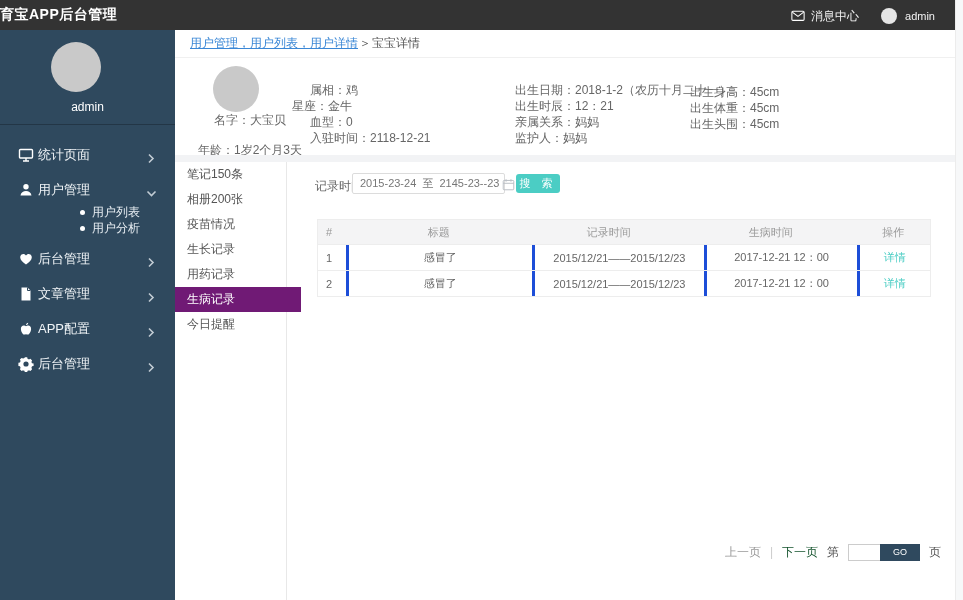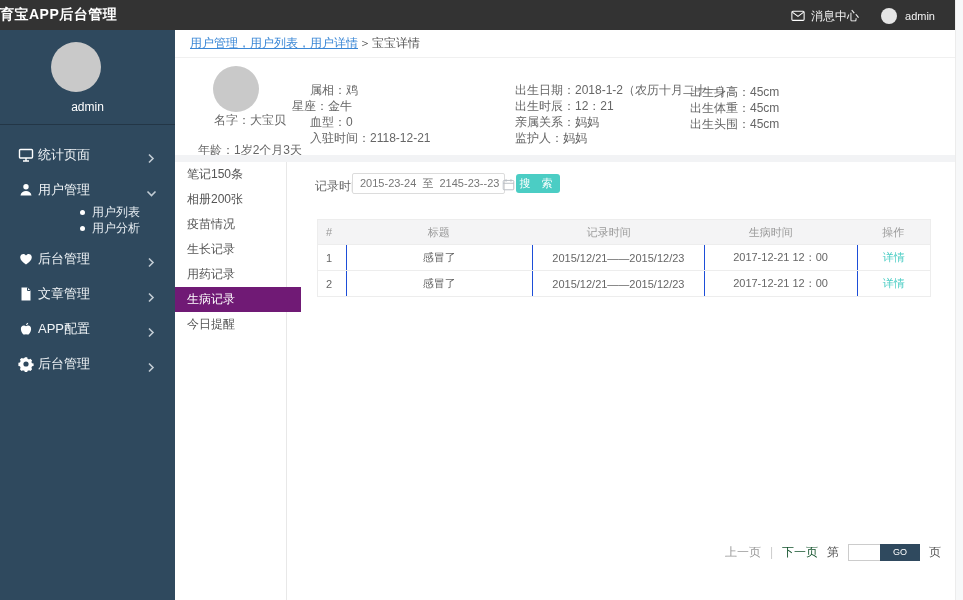--- a/index.html
+++ b/index.html
@@ -57,21 +57,21 @@
   .range-cal { width:13px; height:13px; margin-right:6px; }
   .search-btn { position:absolute; left:516px; top:174px; width:44px; height:19px; background:#4bcdc4; border:none; border-radius:3px; color:#fff; font-size:11px; letter-spacing:4px; padding-left:0; cursor:pointer; font-family:"Liberation Sans","DejaVu Sans",sans-serif; }
 
   
   .data-table { position:absolute; left:317px; top:219px; width:614px; border:1px solid #ededed; }
   .t-row { display:flex; width:100%; }
   .t-head { background:#f4f4f5; height:24px; }
   .t-head .t-cell { color:#9a9a9a; font-size:11px; border-left:none; }
   .t-body-row { background:#fff; height:26px; border-top:1px solid #ededed; }
   .t-cell { display:flex; align-items:center; justify-content:center; font-size:11px; color:#666; overflow:hidden; }
-  .t-body-row .t-cell + .t-cell { border-left:1px solid #1d4ed8; }
+  .t-body-row .t-cell + .t-cell { border-left:3px solid #1d4ed8; }
   .c0 { width:4.5%; justify-content:flex-start; padding-left:8px; }
   .c1 { width:30.5%; }
   .c2 { width:28%; }
   .c3 { width:25%; }
   .c4 { width:12%; }
   .detail-link { color:#4bcdc4; cursor:pointer; }
 
   
   .pagination { position:absolute; left:0; top:543px; width:941px; height:18px; display:flex; align-items:center; justify-content:flex-end; gap:9px; font-size:12px; }
   .pg-prev { color:#999; cursor:pointer; }

